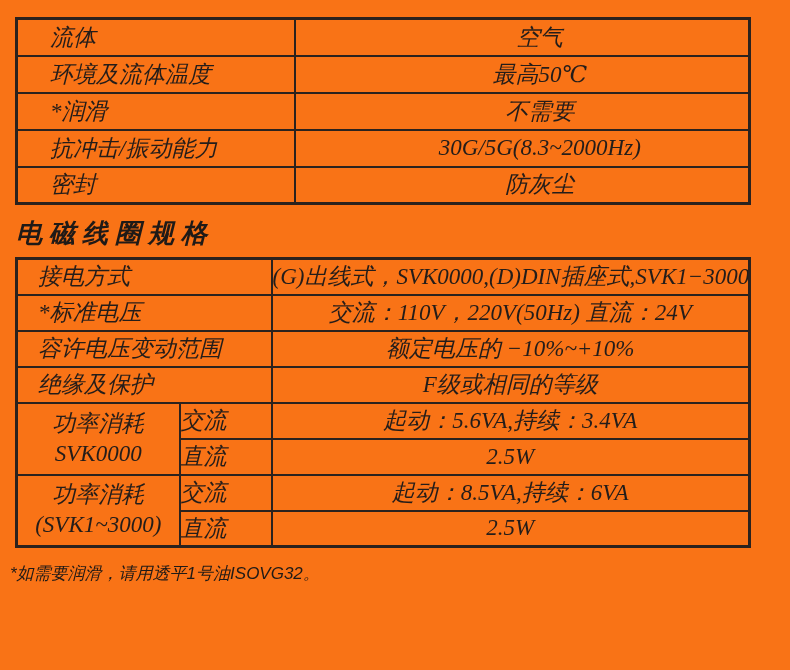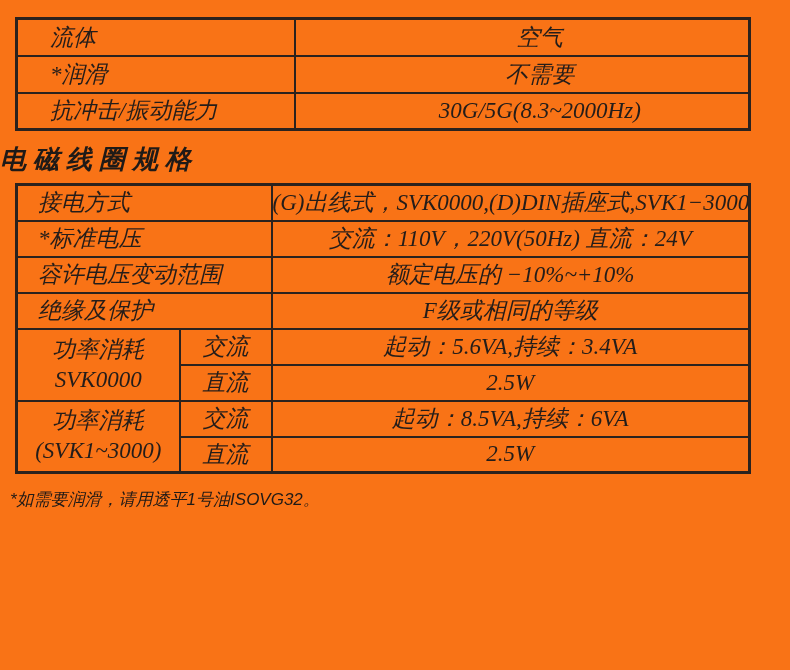--- a/index.html
+++ b/index.html
@@ -32,39 +32,39 @@
     overflow: hidden;
     white-space: nowrap;
   }
   
   table.t1 { margin-top: 17px; }
   table.t1 td { height: 37px; }
   table.t1 td.label { padding-left: 32px; text-align: left; }
   table.t1 td.value { text-align: center; padding-left: 36px; }
   
   .section-heading {
-    margin: 13px 0 0 0;
+    margin: 13px 0 0 16px;
     font-family: "Liberation Sans", "DejaVu Sans", sans-serif;
     font-weight: 700;
     font-size: 26px;
     line-height: 30px;
     letter-spacing: 7px;
     color: #1f1a17;
   }
   
   table.t2 { margin-top: 9px; }
   table.t2 td { height: 36px; }
   table.t2 td.label2 { padding-left: 20px; text-align: left; }
   table.t2 td.value { text-align: center; }
   table.t2 td.power-label {
     text-align: center;
     line-height: 1.3;
     white-space: normal;
   }
-  table.t2 td.subcol { text-align: center; }
+  table.t2 td.subcol { text-align: left; }
   
   .footnote {
     font-family: "Liberation Sans", "DejaVu Sans", sans-serif;
     font-size: 17px;
     line-height: 22px;
     color: #1f1a17;
     margin: 0 13px 0 10px;
   }
   .footnote.first { margin-top: 15px; }
   .footnote.second { margin-top: 9px; }
@@ -78,26 +78,34 @@
     <colgroup>
         <col style="width:278px">
         <col style="width:455px">
       </colgroup>
     <tbody>
       <tr>
         <td class="label">流体</td>
         <td class="value">空气</td>
       </tr>
       <tr>
+        <td class="label">环境及流体温度</td>
+        <td class="value">最高50℃</td>
+      </tr>
+      <tr>
         <td class="label">*润滑</td>
         <td class="value">不需要</td>
       </tr>
       <tr>
         <td class="label">抗冲击/振动能力</td>
         <td class="value">30G/5G(8.3~2000Hz)</td>
+      </tr>
+      <tr>
+        <td class="label">密封</td>
+        <td class="value">防灰尘</td>
       </tr>
     </tbody>
   </table>
 
   <div class="section-heading">电磁线圈规格</div>
 
   <table class="spec t2">
     <colgroup>
         <col style="width:163px">
         <col style="width:92px">

